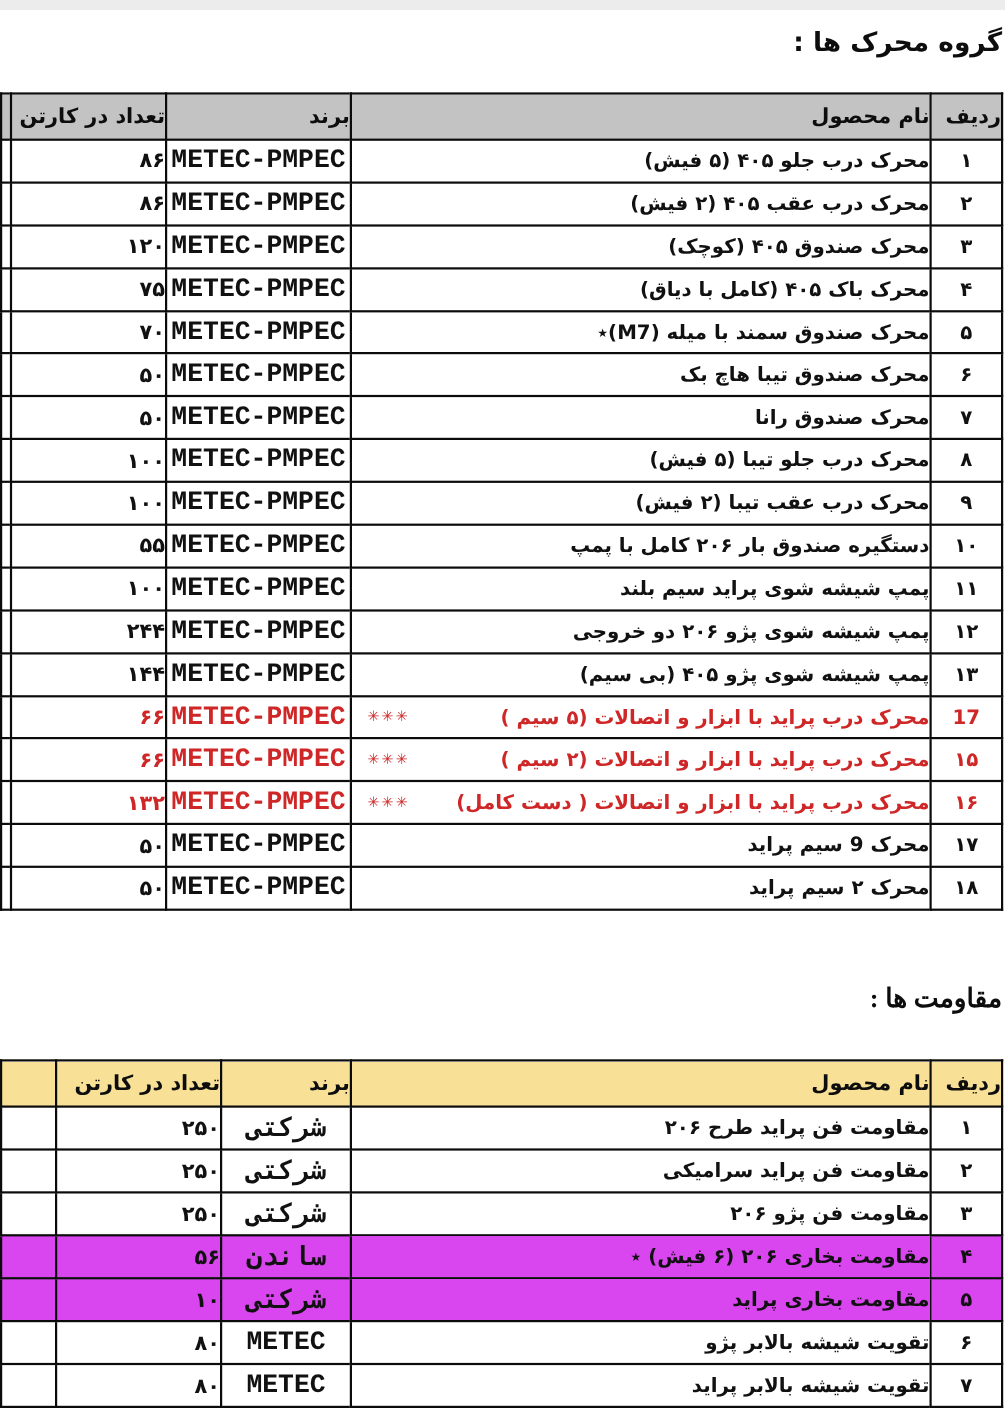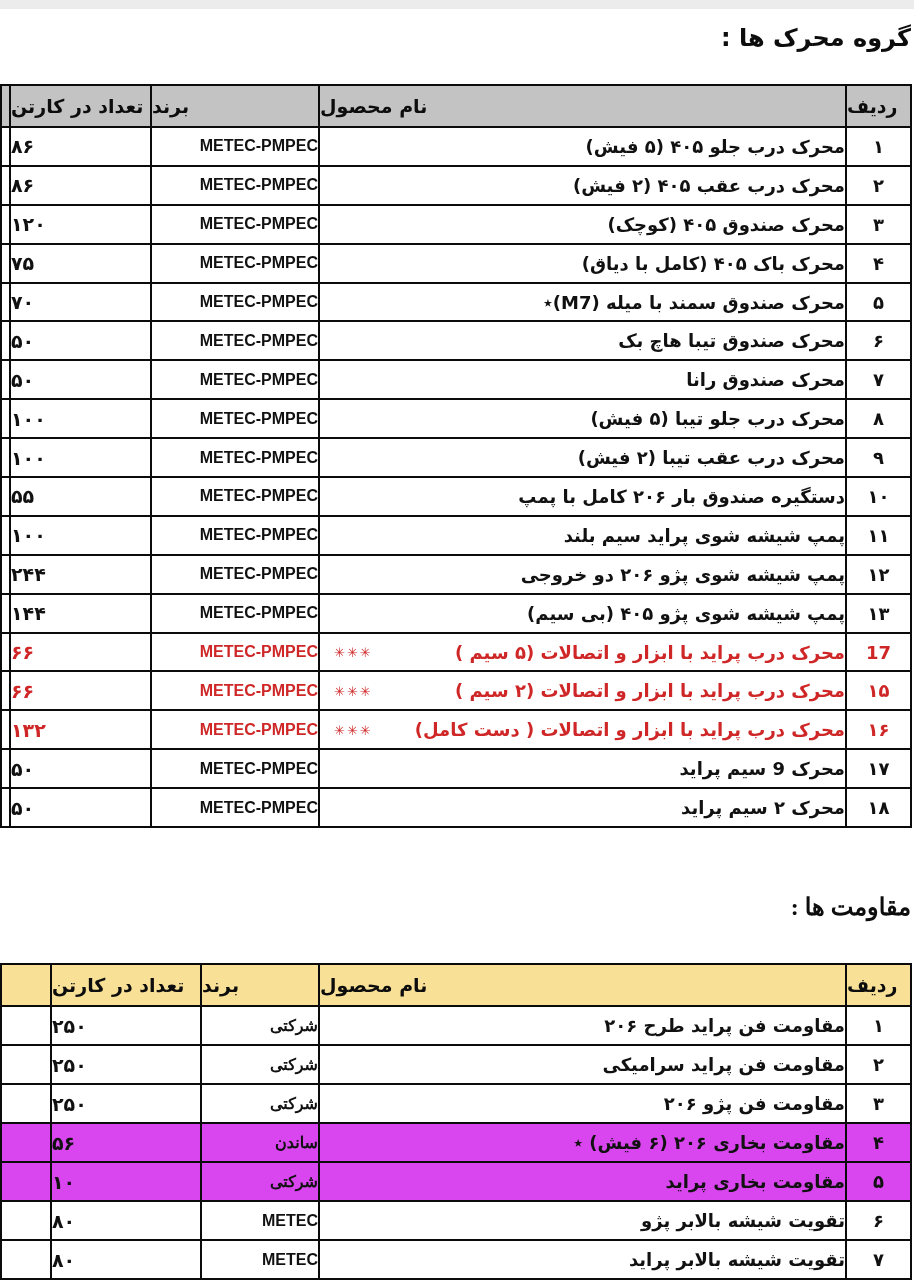--- a/index.html
+++ b/index.html
@@ -23,26 +23,26 @@
   .sheet td,.sheet th{
     border:2px solid #0b0b0b;padding:0;vertical-align:middle;
     overflow:hidden;white-space:nowrap;
   }
   .t1 thead tr{height:42px;}
   .t1 tbody tr{height:38.9px;}
   .t2 thead tr{height:42px;}
   .t2 tbody tr{height:39px;}
   .t1 thead th{background:#c3c3c3;}
   .t2 thead th{background:#f8e096;}
-  .sheet th{font-size:19px;font-weight:bold;color:#0d0d0d;text-align:left;}
+  .sheet th{font-size:19px;font-weight:bold;color:#0d0d0d;text-align:right;}
   .cell-radif{text-align:center;font-size:18px;font-weight:bold;}
   .cell-name{text-align:right;font-size:18px;font-weight:bold;padding:0 10px 0 6px;position:relative;}
-  .cell-brand{font-family:Liberation Sans, sans-serif;
-    font-size:16px;font-weight:bold;letter-spacing:0;}
-  .cell-qty{text-align:left;font-size:19px;font-weight:bold;}
+  .cell-brand{text-align:center;font-family:Liberation Mono, monospace;
+    font-size:24px;font-weight:bold;letter-spacing:0;}
+  .cell-qty{text-align:right;font-size:19px;font-weight:bold;}
   .stars{
     position:absolute;left:14px;top:50%;transform:translateY(-50%);
     font-size:13px;letter-spacing:2px;
   }
   .red-row td{color:#cf2727;}
   .gray-row td{background:#d946ef;}
 </style>
 </head>
 <body>
 

